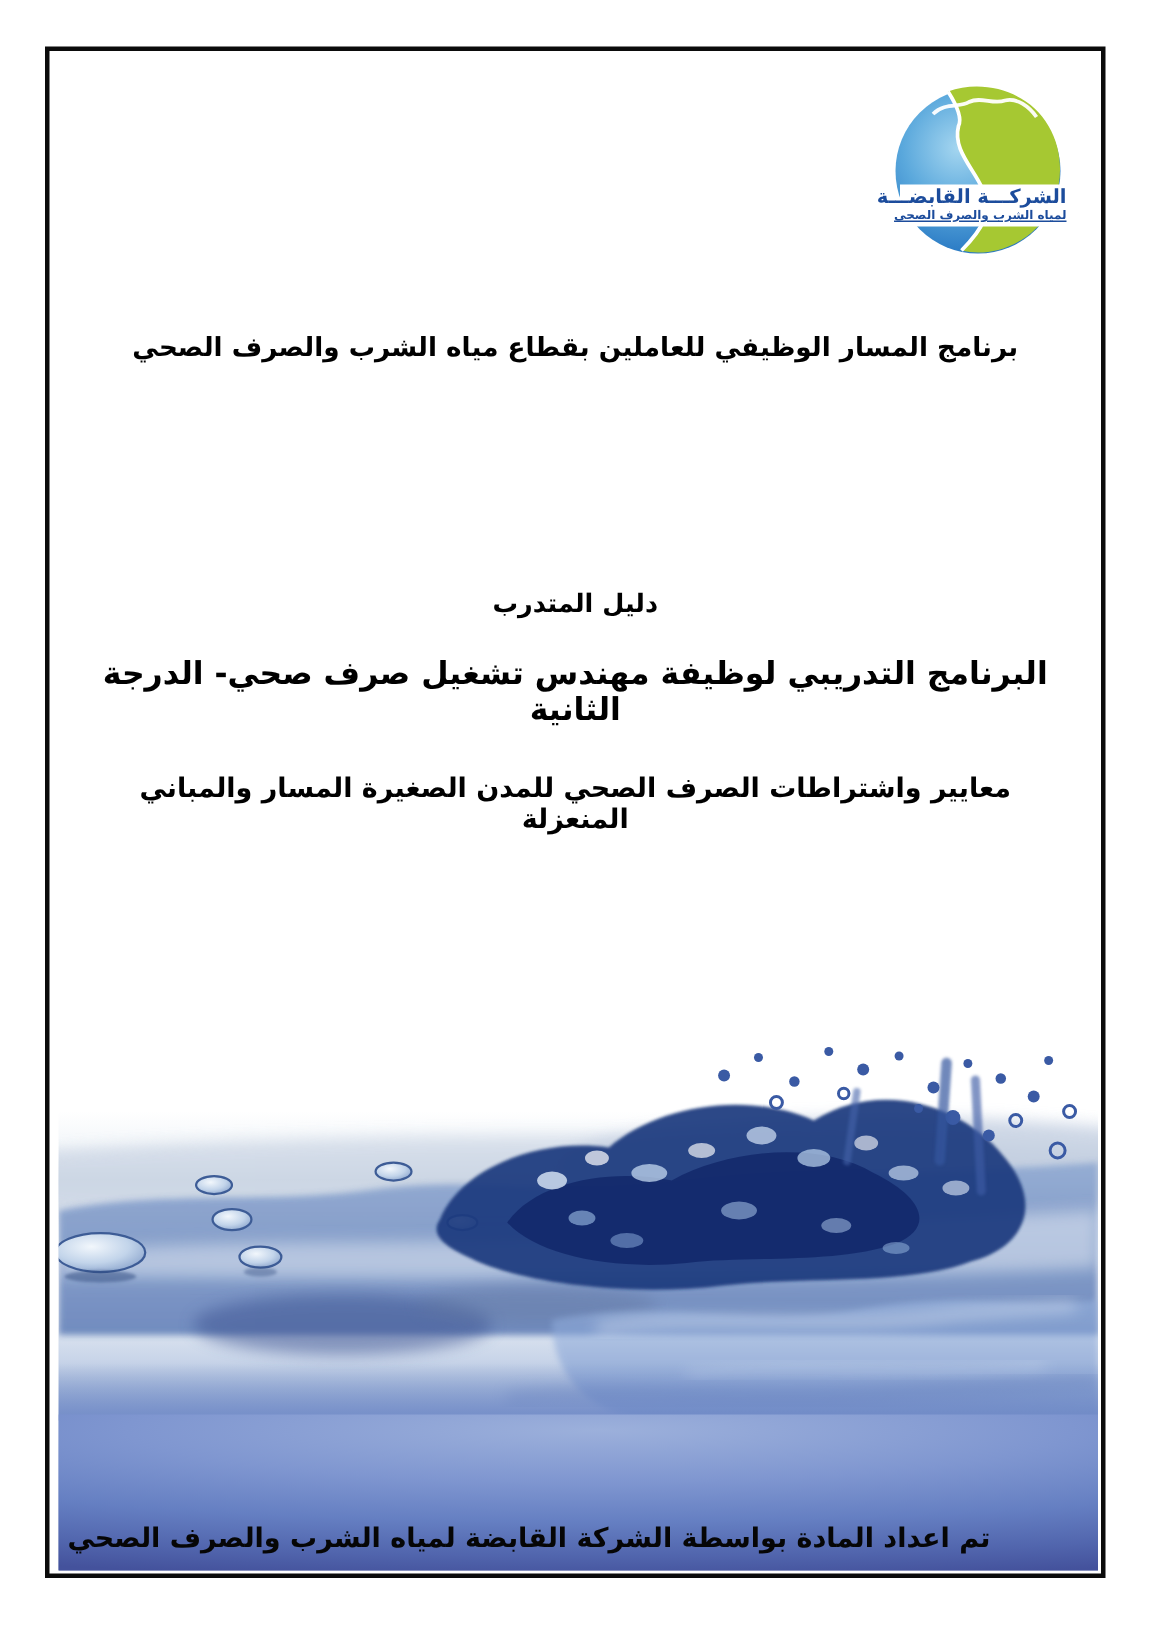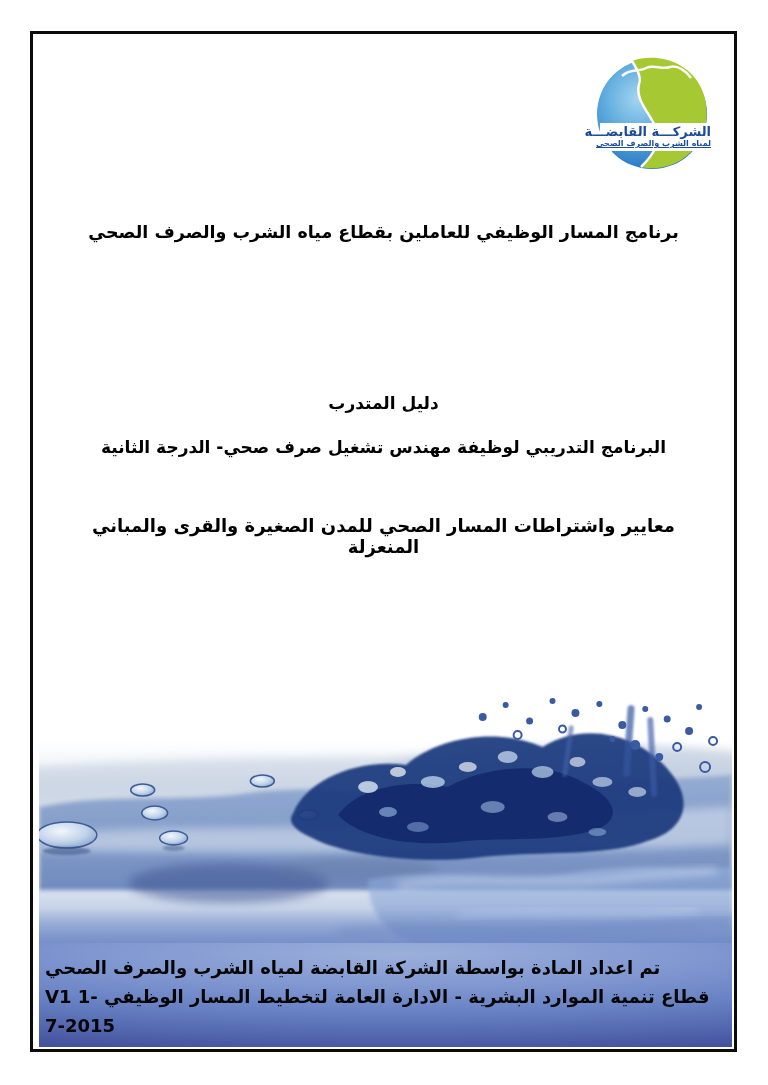--- a/index.html
+++ b/index.html
@@ -20,21 +20,21 @@
   }
   .logo-name{font-size:13px;font-weight:bold;color:#1c4c9c;line-height:15px;direction:rtl;white-space:nowrap;}
   .logo-sub{font-size:8px;font-weight:bold;color:#1c4c9c;line-height:10px;direction:rtl;white-space:nowrap;text-decoration:underline;}
   
   .ctext{
     position:absolute;left:24px;right:24px;text-align:center;direction:rtl;
     color:#000;font-weight:bold;
   }
   .title{top:188px;font-size:17.5px;}
   .guide{top:359px;font-size:17px;}
-  .program{top:403px;font-size:17px;}
+  .program{top:403px;font-size:21px;}
   .standards{top:481px;font-size:18px;}
   
   .photo{
     position:absolute;left:6px;right:2px;bottom:2px;height:352px;overflow:hidden;
     background:linear-gradient(180deg,
       #ffffff 0%,#ffffff 13%,#f4f7fa 19%,#dde4ee 23%,#ccd6e4 26%,
       #d8e0eb 31%,#e7ecf4 38%,#edf0f6 46%,#e0e7f1 53%,#c9d5e9 60%,
       #a7bada 66%,#8a9fd1 72%,#7089c6 79%,#5f77bd 86%,#5066ae 93%,#3f4f9a 100%);
   }
   .photo svg{position:absolute;inset:0;width:100%;height:100%;}
@@ -75,21 +75,21 @@
     </svg>
     <div class="logo-band">
       <div class="logo-name">الشركـــة القابضـــة</div>
       <div class="logo-sub">لمياه الشرب والصرف الصحى</div>
     </div>
   </div>
 
   <div class="ctext title">برنامج المسار الوظيفي للعاملين بقطاع مياه الشرب والصرف الصحي</div>
   <div class="ctext guide">دليل المتدرب</div>
   <div class="ctext program">البرنامج التدريبي لوظيفة مهندس تشغيل صرف صحي- الدرجة الثانية</div>
-  <div class="ctext standards">معايير واشتراطات المسار الصحي للمدن الصغيرة والقرى والمباني المنعزلة</div>
+  <div class="ctext standards">معايير واشتراطات الصرف الصحي للمدن الصغيرة المسار والمباني المنعزلة</div>
 
   <div class="photo">
     <svg viewBox="0 0 695 352" preserveAspectRatio="none">
       <defs>
         <filter id="f1" x="-30%" y="-30%" width="160%" height="160%">
             <feGaussianBlur stdDeviation="2"></feGaussianBlur>
           </filter>
         <filter id="f2" x="-40%" y="-40%" width="180%" height="180%">
             <feGaussianBlur stdDeviation="5"></feGaussianBlur>
           </filter>
@@ -187,17 +187,16 @@
       <path d="M360,191 C430,179 520,193 600,181 L680,175" stroke="#f0f5fb" stroke-width="6" fill="none" opacity="0.5" filter="url(#f2)"></path>
       <path d="M420,222 C500,212 580,225 660,215" stroke="#dfe9f6" stroke-width="5" fill="none" opacity="0.4" filter="url(#f2)"></path>
       <path d="M300,238 C380,230 470,242 560,234 L695,226" stroke="#5e79b6" stroke-width="10" fill="none" opacity="0.35" filter="url(#f2)"></path>
     </svg>
 
     <div class="glow-fade"></div>
     <div class="glow"></div>
 
     <div class="footer">
       <div>تم اعداد المادة بواسطة الشركة القابضة لمياه الشرب والصرف الصحي</div>
-      <div>قطاع تنمية الموارد البشرية  -  الادارة العامة لتخطيط المسار الوظيفي V1 1-7-2015</div>
     </div>
   </div>
 
 </div>
 
 </body></html>

